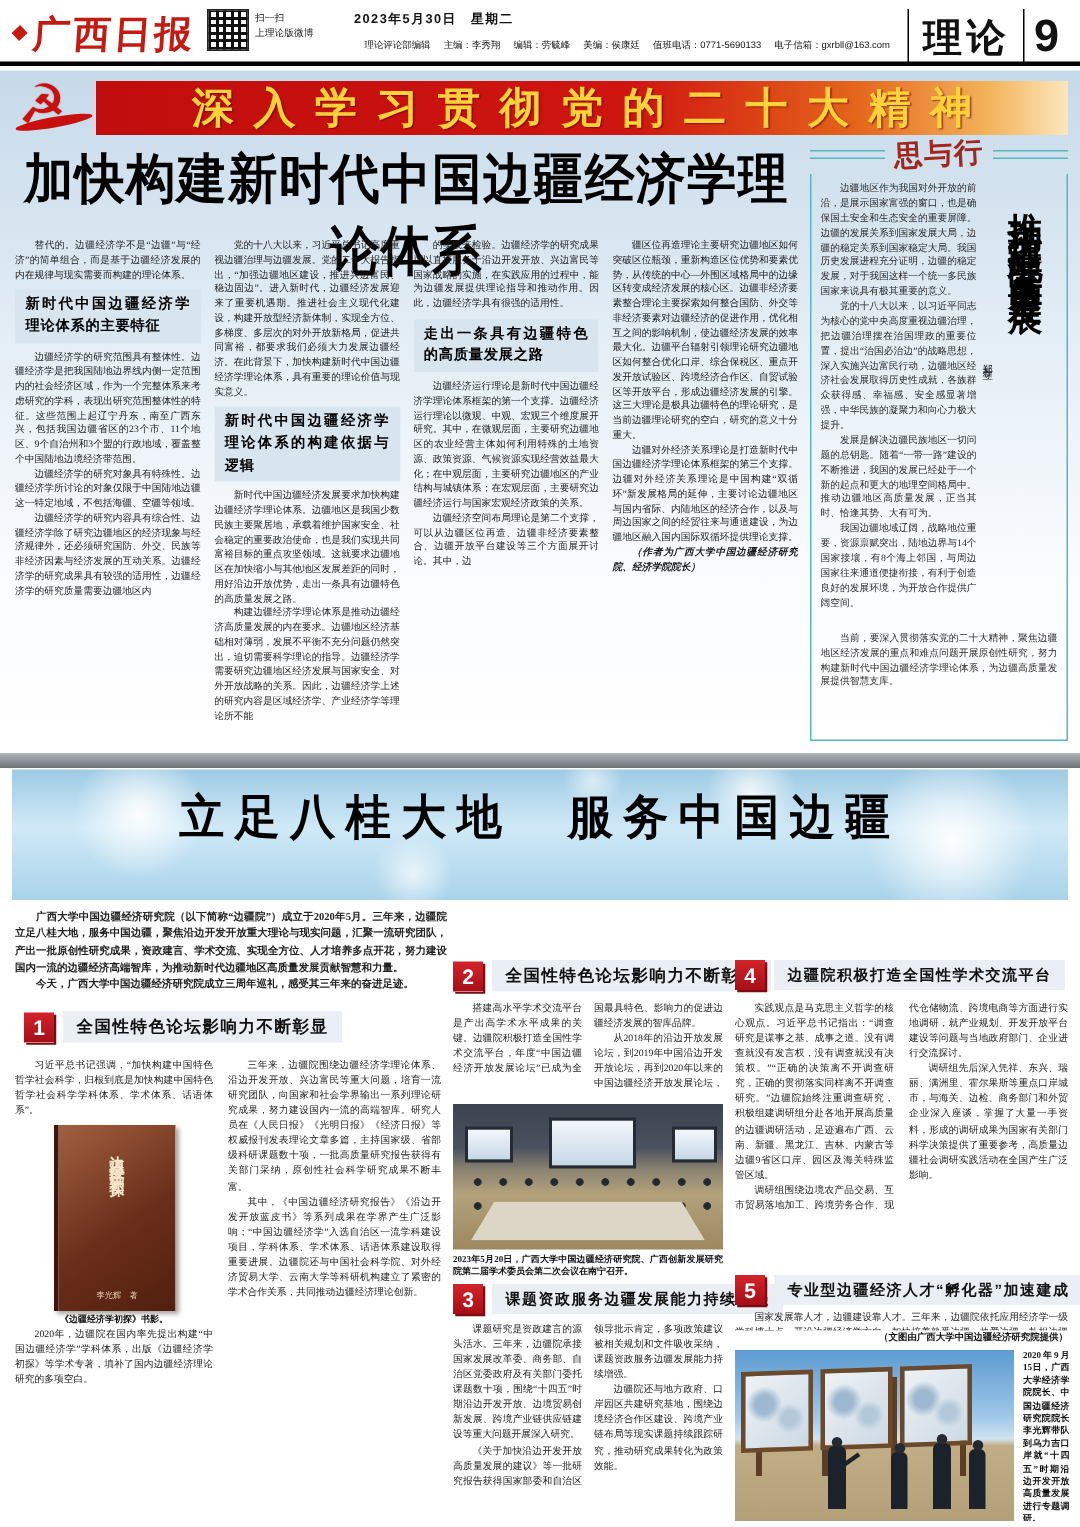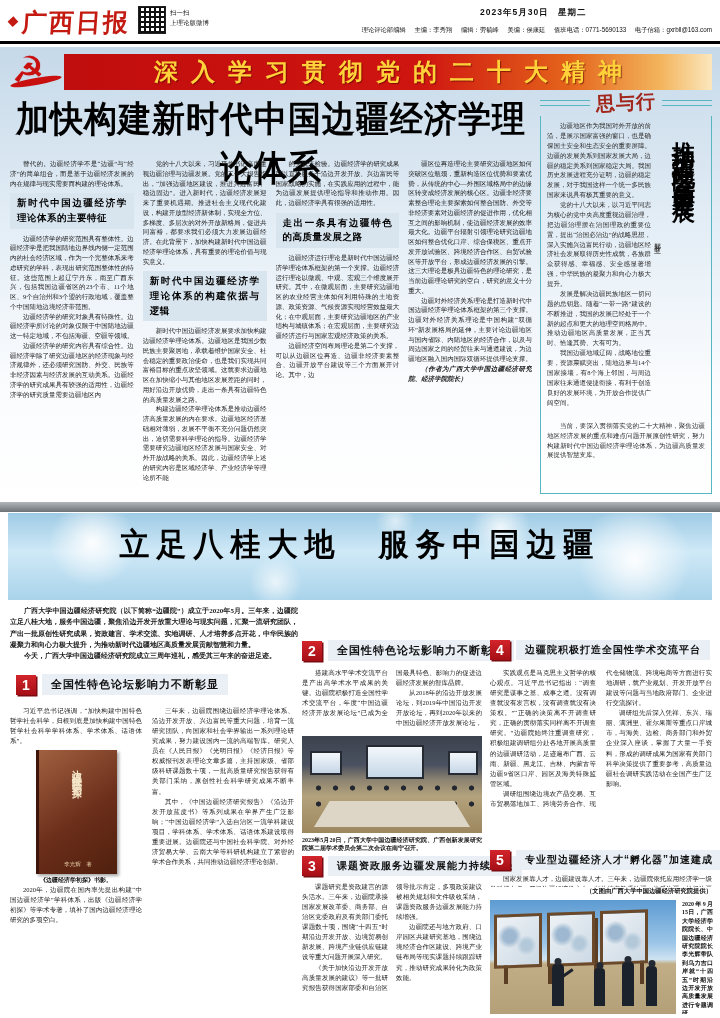--- a/index.html
+++ b/index.html
@@ -8,41 +8,41 @@
   
   .masthead{position:absolute;left:0;top:0;width:720px;height:44px;border-bottom:3px solid #000;
             display:flex;align-items:flex-start;box-sizing:border-box;padding:6px 8px 0 8px;}
   .mh-logo{font-family:"Liberation Serif",serif;font-weight:900;font-size:25px;color:#c31a12;
            letter-spacing:2px;transform:skewX(-4deg);line-height:30px;white-space:nowrap;}
   .mh-mark{font-size:13px;vertical-align:6px;margin-right:2px;color:#c31a12;}
   .qr{width:26px;height:26px;margin-left:8px;border:1.5px solid #222;background:
       repeating-linear-gradient(0deg,#111 0 2px,transparent 2px 5px),
       repeating-linear-gradient(90deg,#111 0 2px,#fff 2px 5px);}
   .qr-cap{margin-left:4px;font-size:6.5px;line-height:1.5;color:#222;padding-top:2px;}
-  .mh-right{margin-left:auto;text-align:center;padding-top:1px;}
+  .mh-right{margin-left:auto;text-align:left;padding-top:1px;}
   .mh-date{font-size:8.5px;font-weight:700;letter-spacing:1px;}
   .mh-contacts{font-size:6.3px;margin-top:7px;color:#111;white-space:nowrap;}
   .mh-contacts span{margin-left:7px;}
   .mh-secbox{display:flex;align-items:stretch;margin-left:12px;height:38px;}
   .mh-sec{border-left:1.5px solid #000;padding:0 9px;font-size:26px;font-weight:900;
           letter-spacing:3px;display:flex;align-items:center;}
   .mh-page{border-left:1.5px solid #000;padding:0 6px;font-size:30px;font-weight:900;
            display:flex;align-items:center;}
   
   .topzone{position:absolute;left:0;top:47px;width:720px;height:455px;
            background:linear-gradient(180deg,#c6d9e9 0%,#e4eef6 40%,#fbfcfe 75%,#ffffff 100%);}
   .slogan-wrap{position:absolute;left:8px;top:7px;width:704px;height:36px;}
   .emblem{position:absolute;left:4px;top:-6px;width:54px;height:46px;}
   .emblem .glyph{font-size:36px;color:#c8100f;line-height:44px;text-shadow:0 0 1px #c8100f;}
   .emblem .swoosh{position:absolute;left:-2px;top:30px;width:52px;height:7px;background:#c8100f;
                   border-radius:50%;transform:rotate(-10deg);}
   .slogan-bar{position:absolute;left:56px;top:0;right:0;height:36px;
       background:linear-gradient(90deg,#c00d0d 0%,#cf1510 55%,#e4641b 78%,#f3b45c 92%,#fbe7bd 100%);
       display:flex;align-items:center;justify-content:center;}
-  .slogan-text{color:#ffd23a;font-size:24px;font-weight:900;letter-spacing:13px;text-indent:13px;
+  .slogan-text{color:#ffd23a;font-size:28px;font-weight:900;letter-spacing:13px;text-indent:13px;
                text-shadow:1px 1px 1px rgba(90,0,0,.6);}
   .a-title{position:absolute;left:10px;top:52px;width:522px;text-align:center;font-size:33px;
            font-weight:900;letter-spacing:1px;color:#000;transform:scaleY(1.08);}
   .a-author{position:absolute;left:10px;top:97px;width:522px;text-align:center;font-size:9px;
             font-weight:700;color:#222;}
   .cols{position:absolute;left:10px;top:112px;width:522px;height:340px;display:flex;gap:9px;}
   .col{flex:1;overflow:hidden;font-family:"Liberation Serif",serif;font-size:6.5px;
        line-height:1.5;text-align:justify;color:#1b1b1b;}
   .col p{margin:0;text-indent:2em;}
   .bluehead{background:#d8e5ef;font-family:"Liberation Sans",sans-serif;font-size:9.5px;
@@ -154,20 +154,24 @@
       <div class="mh-date">2023年5月30日　星期二</div>
       <div class="mh-contacts">
         <span>理论评论部编辑</span>
         <span>主编：李秀翔</span>
         <span>编辑：劳毓峰</span>
         <span>美编：侯康廷</span>
         <span>值班电话：0771-5690133</span>
         <span>电子信箱：gxrbll@163.com</span>
       </div>
     </div>
+    <div class="mh-secbox">
+      <div class="mh-sec">理论</div>
+      <div class="mh-page">9</div>
+    </div>
   </div>
 
   <div class="topzone">
 
     <div class="slogan-wrap">
       <div class="emblem">
         <div class="glyph">☭</div>
         <div class="swoosh"></div>
       </div>
       <div class="slogan-bar">
@@ -229,21 +233,21 @@
       </div>
     </div>
   </div>
 
   <div class="graystrip"></div>
   <div class="banner2">
     <div class="b2-title">立足八桂大地　服务中国边疆</div>
   </div>
 
   <div class="intro">
-    <p>广西大学中国边疆经济研究院（以下简称“边疆院”）成立于2020年5月。三年来，边疆院立足八桂大地，服务中国边疆，聚焦沿边开发开放重大理论与现实问题，汇聚一流研究团队，产出一批原创性研究成果，资政建言、学术交流、实地调研、人才培养多点开花，中华民族的凝聚力和向心力极大提升，为推动新时代边疆地区高质量发展贡献智慧和力量。</p>
+    <p>广西大学中国边疆经济研究院（以下简称“边疆院”）成立于2020年5月。三年来，边疆院立足八桂大地，服务中国边疆，聚焦沿边开发开放重大理论与现实问题，汇聚一流研究团队，产出一批原创性研究成果，资政建言、学术交流、实现全方位、人才培养多点开花，努力建设国内一流的边疆经济高端智库，为推动新时代边疆地区高质量发展贡献智慧和力量。</p>
     <p>今天，广西大学中国边疆经济研究院成立三周年巡礼，感受其三年来的奋进足迹。</p>
   </div>
 
   <div class="numhead" style="left:16px;top:674px;">
     <div class="num">1</div>
     <div class="numtitle">全国性特色论坛影响力不断彰显</div>
   </div>
   <div class="fbody" style="left:10px;top:706px;width:132px;height:306px;">
     <p>习近平总书记强调，“加快构建中国特色哲学社会科学，归根到底是加快构建中国特色哲学社会科学学科体系、学术体系、话语体系”。</p>
     <div class="bookwrap">

